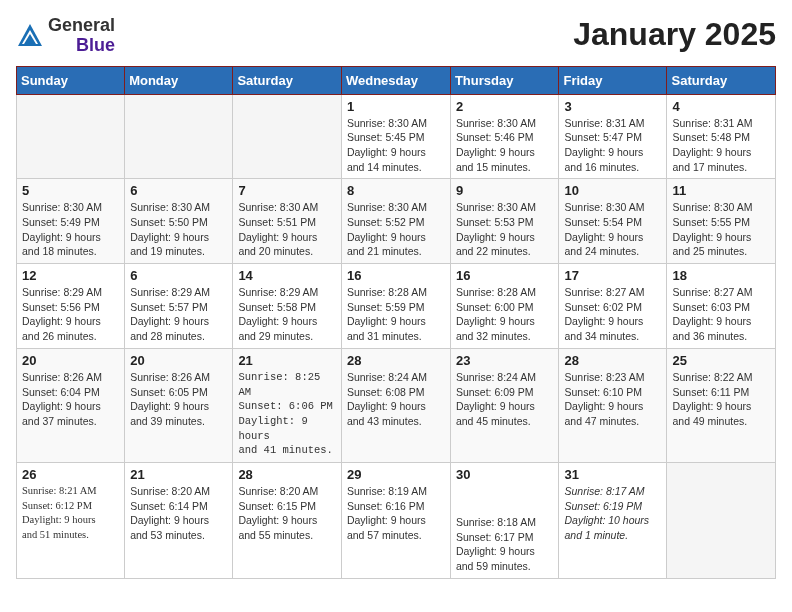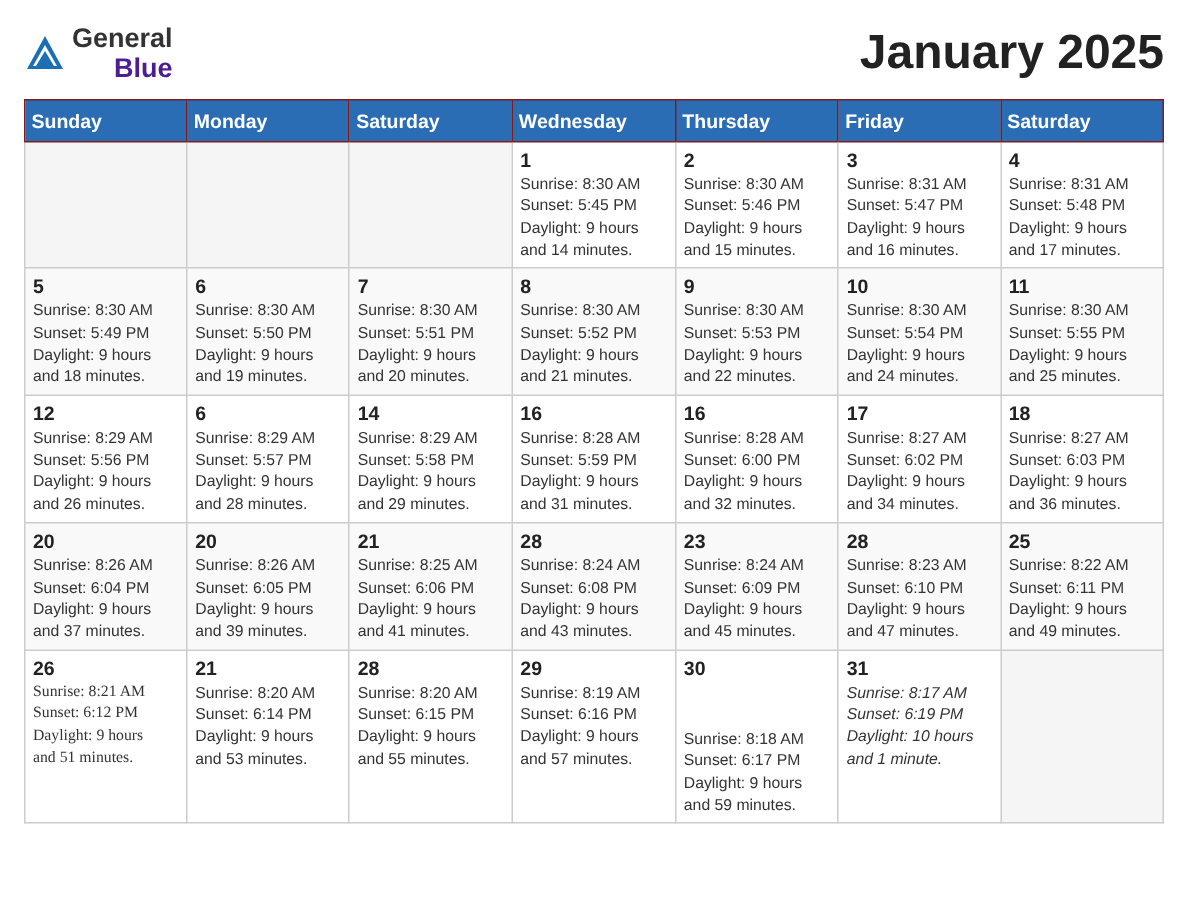--- a/index.html
+++ b/index.html
@@ -266,21 +266,21 @@
         </td>
         <td>
           <span class="day-num">20</span>
           <div class="day-info" style="white-space: pre-line;">Sunrise: 8:26 AM
 Sunset: 6:05 PM
 Daylight: 9 hours
 and 39 minutes.</div>
         </td>
         <td>
           <span class="day-num">21</span>
-          <div class="day-info" style="white-space: pre-line;">Sunrise: 8:25 AM
+          <div class="day-info" style="white-space: pre-line; font-family: Liberation Mono, monospace;">Sunrise: 8:25 AM
 Sunset: 6:06 PM
 Daylight: 9 hours
 and 41 minutes.</div>
         </td>
         <td>
           <span class="day-num">28</span>
           <div class="day-info" style="white-space: pre-line;">Sunrise: 8:24 AM
 Sunset: 6:08 PM
 Daylight: 9 hours
 and 43 minutes.</div>

